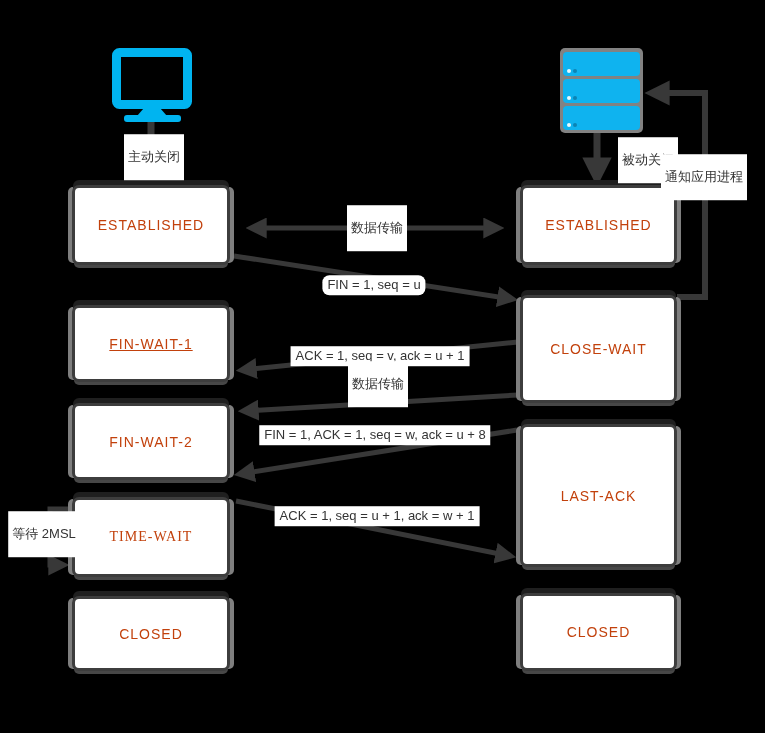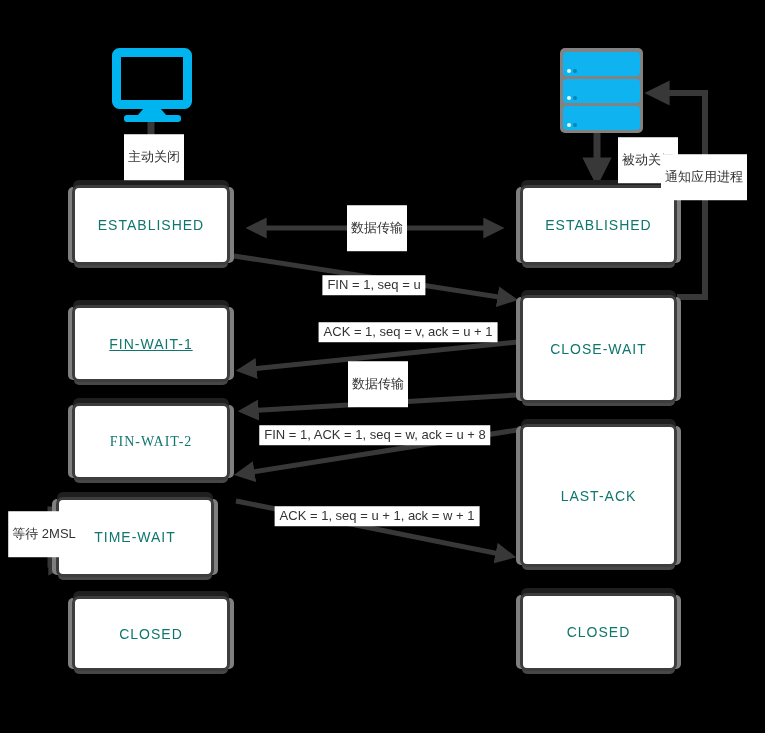--- a/index.html
+++ b/index.html
@@ -7,21 +7,21 @@
     position:relative;width:765px;height:733px;background:#000;overflow:hidden;
     font-family:"Liberation Sans","DejaVu Sans",sans-serif;
   }
   .lines-layer{position:absolute;left:0;top:0;z-index:1;}
   .icon-layer{position:absolute;z-index:2;}
   .state-box{
     position:absolute;z-index:3;box-sizing:border-box;
     background:#ffffff;border:3px solid #3d3d3d;border-radius:7px;
     box-shadow:0 -6px 0 -1px #1f1f1f,-6px 0 0 -2px #7f7f7f,6px 0 0 -2px #7f7f7f,0 5px 0 -2px #474747;
     display:flex;align-items:center;justify-content:center;
-    color:#0f766e;font-size:14px;letter-spacing:1px;white-space:nowrap;
+    color:#c2410c;font-size:14px;letter-spacing:1px;white-space:nowrap;
   }
   .edge-label{
     position:absolute;z-index:4;transform:translate(-50%,-50%);
     background:#ffffff;color:#333333;font-size:13px;line-height:1.35;
     padding:1px 5px;white-space:nowrap;
   }
   .edge-label.cn{font-size:13px;padding:14px 4px;}
 </style>
 </head>
 <body>
@@ -73,24 +73,24 @@
     <circle cx="10" cy="78" r="2" fill="#e8fbff"></circle>
       <circle cx="16" cy="78" r="2" fill="#0c84b4"></circle>
   </svg>
 
   <div class="state-box" style="left:72px;top:185px;width:158px;height:80px;">
     <span>ESTABLISHED</span>
   </div>
   <div class="state-box" style="left:72px;top:305px;width:158px;height:77px;text-decoration:underline;">
     <span>FIN-WAIT-1</span>
   </div>
-  <div class="state-box" style="left:72px;top:403px;width:158px;height:77px;font-family:Liberation Serif, serif;">
+  <div class="state-box" style="left:72px;top:403px;width:158px;height:77px;">
     <span>FIN-WAIT-2</span>
   </div>
-  <div class="state-box" style="left:56px;top:497px;width:158px;height:80px;">
+  <div class="state-box" style="left:72px;top:497px;width:158px;height:80px;font-family:Liberation Serif, serif;">
     <span>TIME-WAIT</span>
   </div>
   <div class="state-box" style="left:72px;top:596px;width:158px;height:75px;">
     <span>CLOSED</span>
   </div>
 
   <div class="state-box" style="left:520px;top:185px;width:157px;height:80px;">
     <span>ESTABLISHED</span>
   </div>
   <div class="state-box" style="left:520px;top:295px;width:157px;height:108px;">
@@ -102,19 +102,19 @@
   <div class="state-box" style="left:520px;top:593px;width:157px;height:78px;">
     <span>CLOSED</span>
   </div>
 
   <div class="edge-label cn" style="left:154px;top:157px;">主动关闭</div>
   <div class="edge-label cn" style="left:600px;top:160px;margin-left:48px;">被动关闭</div>
   <div class="edge-label cn" style="left:704px;top:177px;">通知应用进程</div>
   <div class="edge-label cn" style="left:44px;top:534px;">等待 2MSL</div>
 
   <div class="edge-label cn" style="left:377px;top:228px;">数据传输</div>
-  <div class="edge-label" style="left:374px;top:285px;">FIN = 1, seq = u</div>
-  <div class="edge-label" style="left:380px;top:332px;margin-left:28px;">ACK = 1, seq = v, ack = u + 1</div>
+  <div class="edge-label" style="left:374px;top:285px;border-radius:7px;">FIN = 1, seq = u</div>
+  <div class="edge-label" style="left:380px;top:356px;">ACK = 1, seq = v, ack = u + 1</div>
   <div class="edge-label cn" style="left:378px;top:384px;">数据传输</div>
   <div class="edge-label" style="left:375px;top:435px;">FIN = 1, ACK = 1, seq = w, ack = u + 8</div>
   <div class="edge-label" style="left:377px;top:516px;">ACK = 1, seq = u + 1, ack = w + 1</div>
 
 </div>
 
 </body></html>

